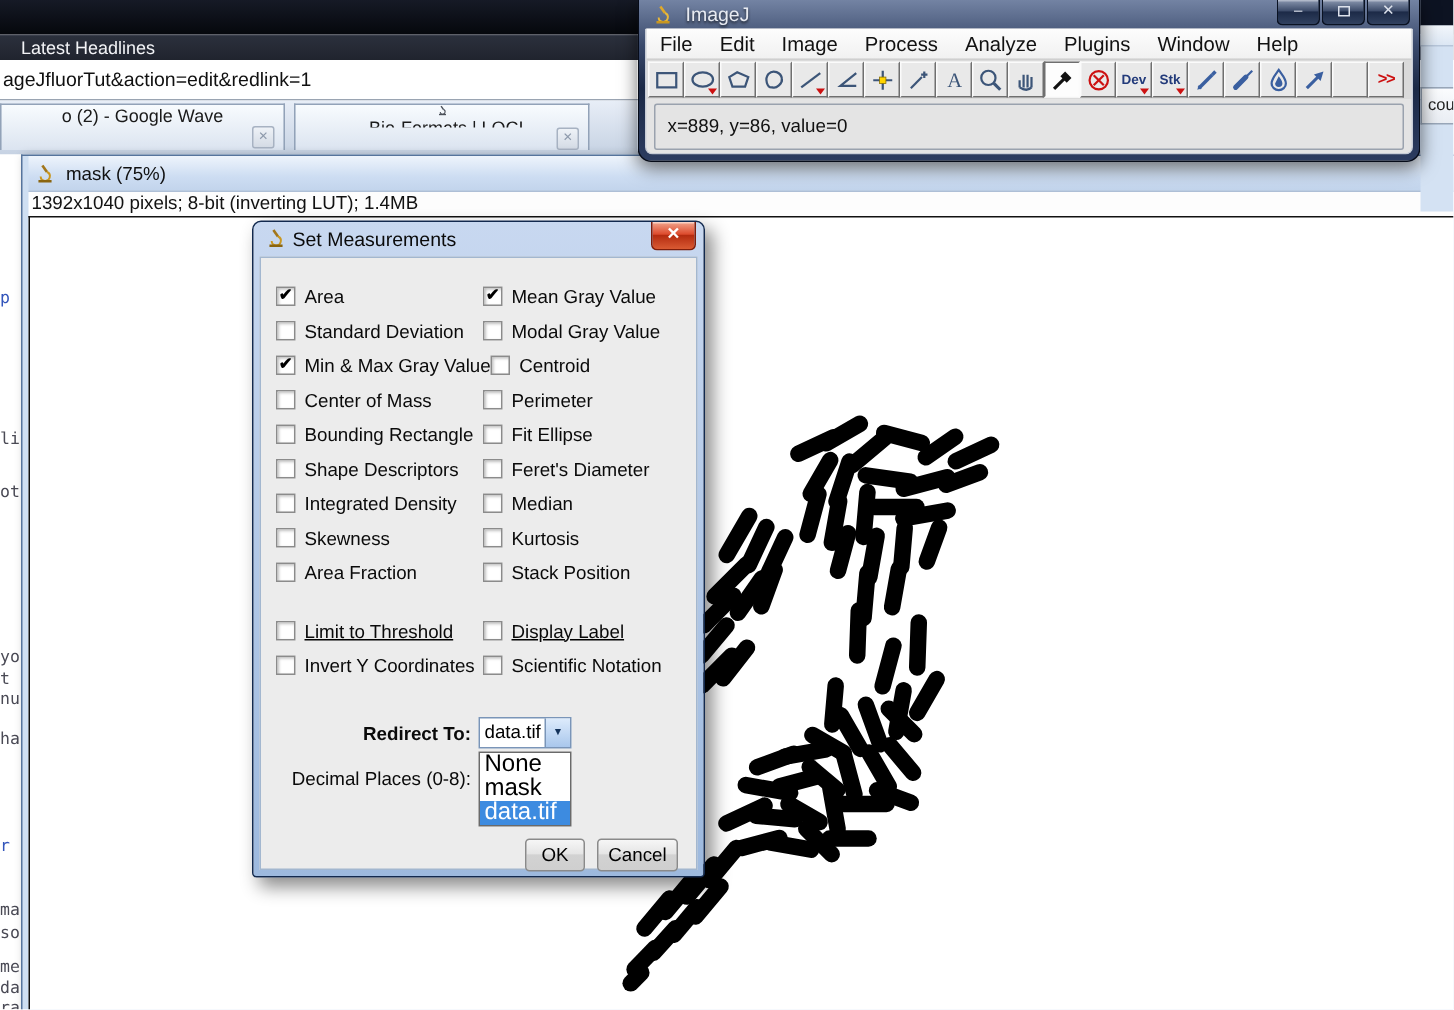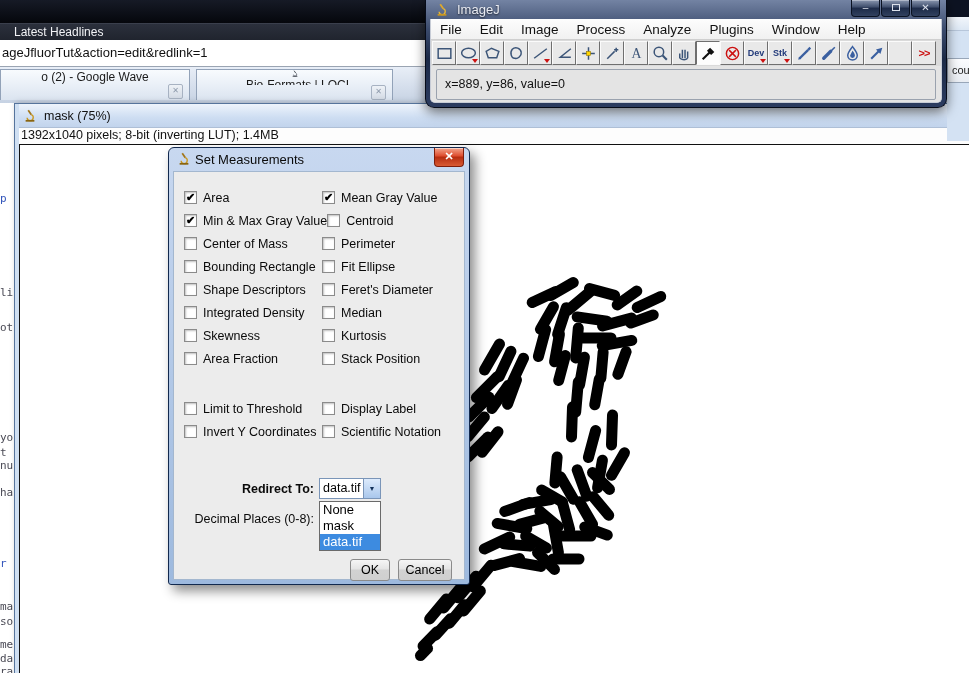--- a/index.html
+++ b/index.html
@@ -85,36 +85,36 @@
   .dlg-title { position:absolute; left:26px; top:4px; font-size:13px; color:#0a0a0a; }
   .dlg-scope { position:absolute; left:8px; top:4px; }
   .dlg-close { position:absolute; right:5px; top:0; width:30px; height:19px;
     background:linear-gradient(#f3a58d,#dd4b2d 45%,#b52c10 50%,#d95a33);
     border:1px solid #7e1d0b; border-top:none; border-radius:0 0 4px 4px; color:#fff; font-size:11px; font-weight:bold;
     text-align:center; line-height:17px; box-shadow:inset 0 1px 0 rgba(255,255,255,.5); }
   .dlg-client { position:absolute; left:4px; top:23px; right:4px; bottom:4px; background:#ececec;
     border:1px solid #a3b7cf; }
   .dlg-rows { position:absolute; left:10px; top:14px; right:2px; }
   .dlg-row { height:23px; display:flex; align-items:center; white-space:nowrap; }
-  .dlg-row.gap { margin-top:27px; }
+  .dlg-row.gap { margin-top:16px;text-decoration:underline; }
   .dcell { display:flex; align-items:center; }
   .dcell.l { flex:0 0 138px; }
   .dcell.r { flex:1; }
   .cb { width:13px; height:13px; background:#fff; border:1px solid #8b8b8b; margin-right:6px; flex:0 0 13px;
     box-shadow:inset 1px 1px 2px rgba(0,0,0,.25); font-size:11px; font-weight:bold; line-height:11px;
     text-align:center; color:#000; }
   .dlab { font-size:12.5px; color:#0a0a0a; }
   .flabel { position:absolute; left:0; width:140px; text-align:right; font-size:12.5px; color:#0a0a0a; }
   .combo { position:absolute; left:145px; top:306px; width:62px; height:21px; display:flex;
     border:1px solid #7a95b8; background:#fff; }
   .combo-val { flex:1; font-size:12.5px; padding:2px 0 0 3px; color:#000; }
   .combo-arrow { flex:0 0 17px; background:linear-gradient(#ddebfc,#a9c7ec); border-left:1px solid #7a95b8;
     font-size:7px; color:#13325a; text-align:center; line-height:19px; }
   .ddlist { position:absolute; left:145px; top:329px; width:62px; background:#fff; border:1px solid #6a6a6a; z-index:3; }
-  .opt { height:16px; font-size:13px; color:#000; padding-left:3px; line-height:15px; white-space:nowrap; }
+  .opt { height:16px; font-size:16px; color:#000; padding-left:3px; line-height:15px; white-space:nowrap; }
   .opt.sel { background:#3d8be0; color:#fff; }
   .btn { position:absolute; top:375px; height:22px; background:linear-gradient(#f6f6f6,#e5e5e5 45%,#d2d2d2 50%,#cfcfcf);
     border:1px solid #8a8a8a; border-radius:3px; font-size:12.5px; color:#000; text-align:center; line-height:20px;margin-top:12px; }
   .btn.ok { left:176px; width:40px; }
   .btn.cancel { left:224px; width:54px; }
 </style>
 </head>
 <body>
 
 <div class="screen">
@@ -263,20 +263,30 @@
               <span class="cb">✔</span>
               <span class="dlab">Area</span>
             </div>
             <div class="dcell r">
               <span class="cb">✔</span>
               <span class="dlab">Mean Gray Value</span>
             </div>
           </div>
           <div class="dlg-row">
             <div class="dcell l">
+              <span class="cb"></span>
+              <span class="dlab">Standard Deviation</span>
+            </div>
+            <div class="dcell r">
+              <span class="cb"></span>
+              <span class="dlab">Modal Gray Value</span>
+            </div>
+          </div>
+          <div class="dlg-row">
+            <div class="dcell l">
               <span class="cb">✔</span>
               <span class="dlab">Min &amp; Max Gray Value</span>
             </div>
             <div class="dcell r">
               <span class="cb"></span>
               <span class="dlab">Centroid</span>
             </div>
           </div>
           <div class="dlg-row">
             <div class="dcell l">

